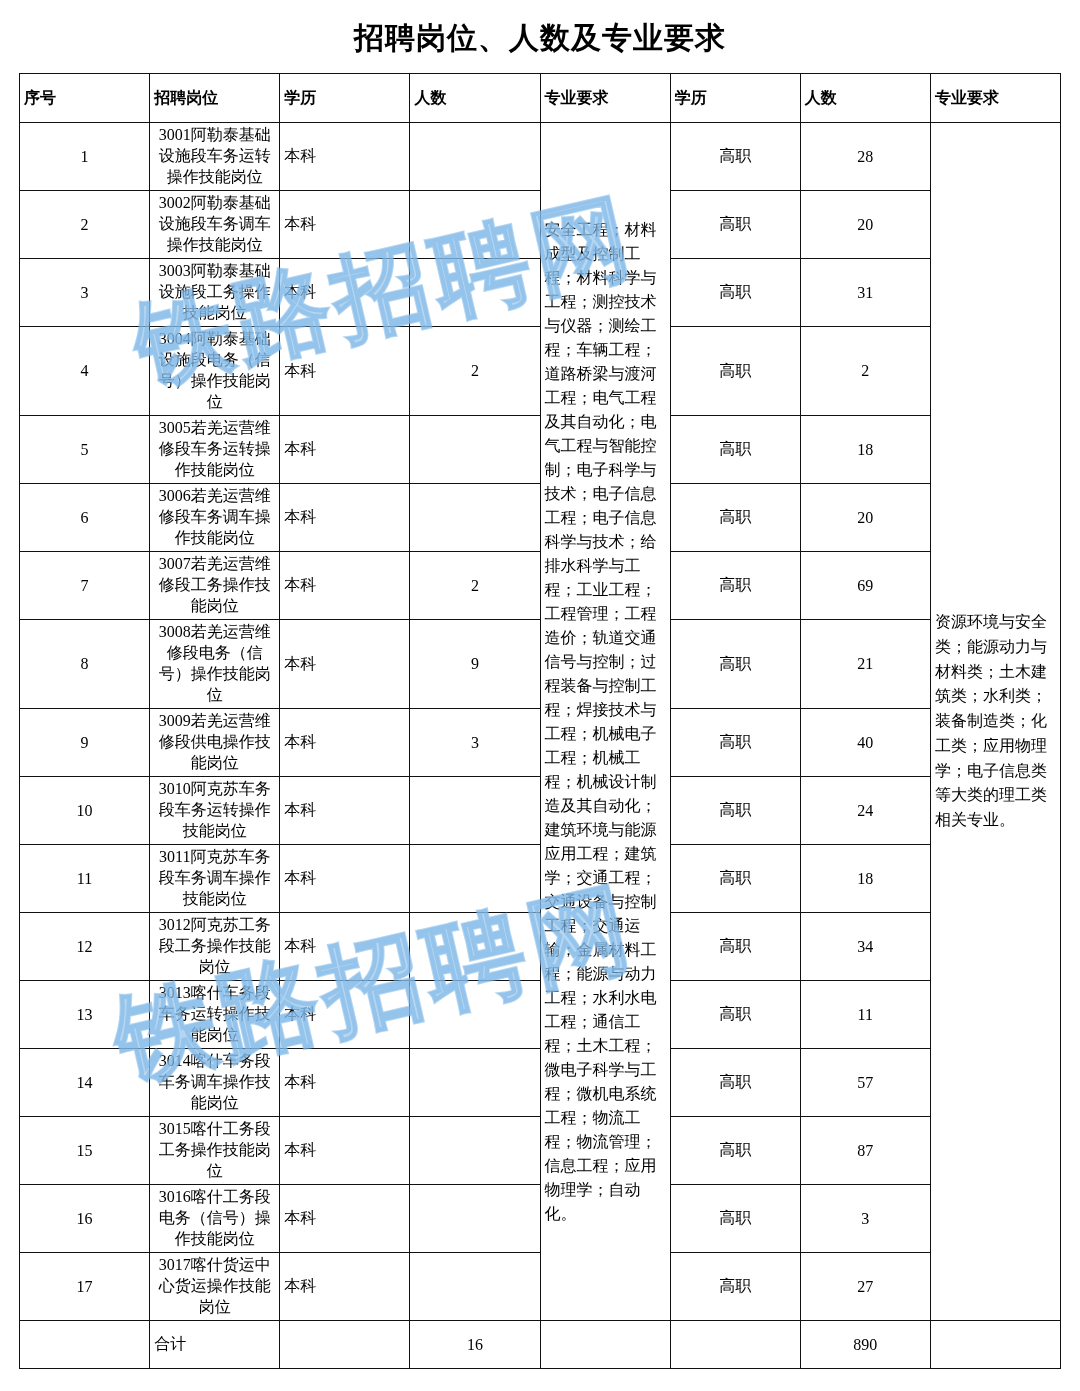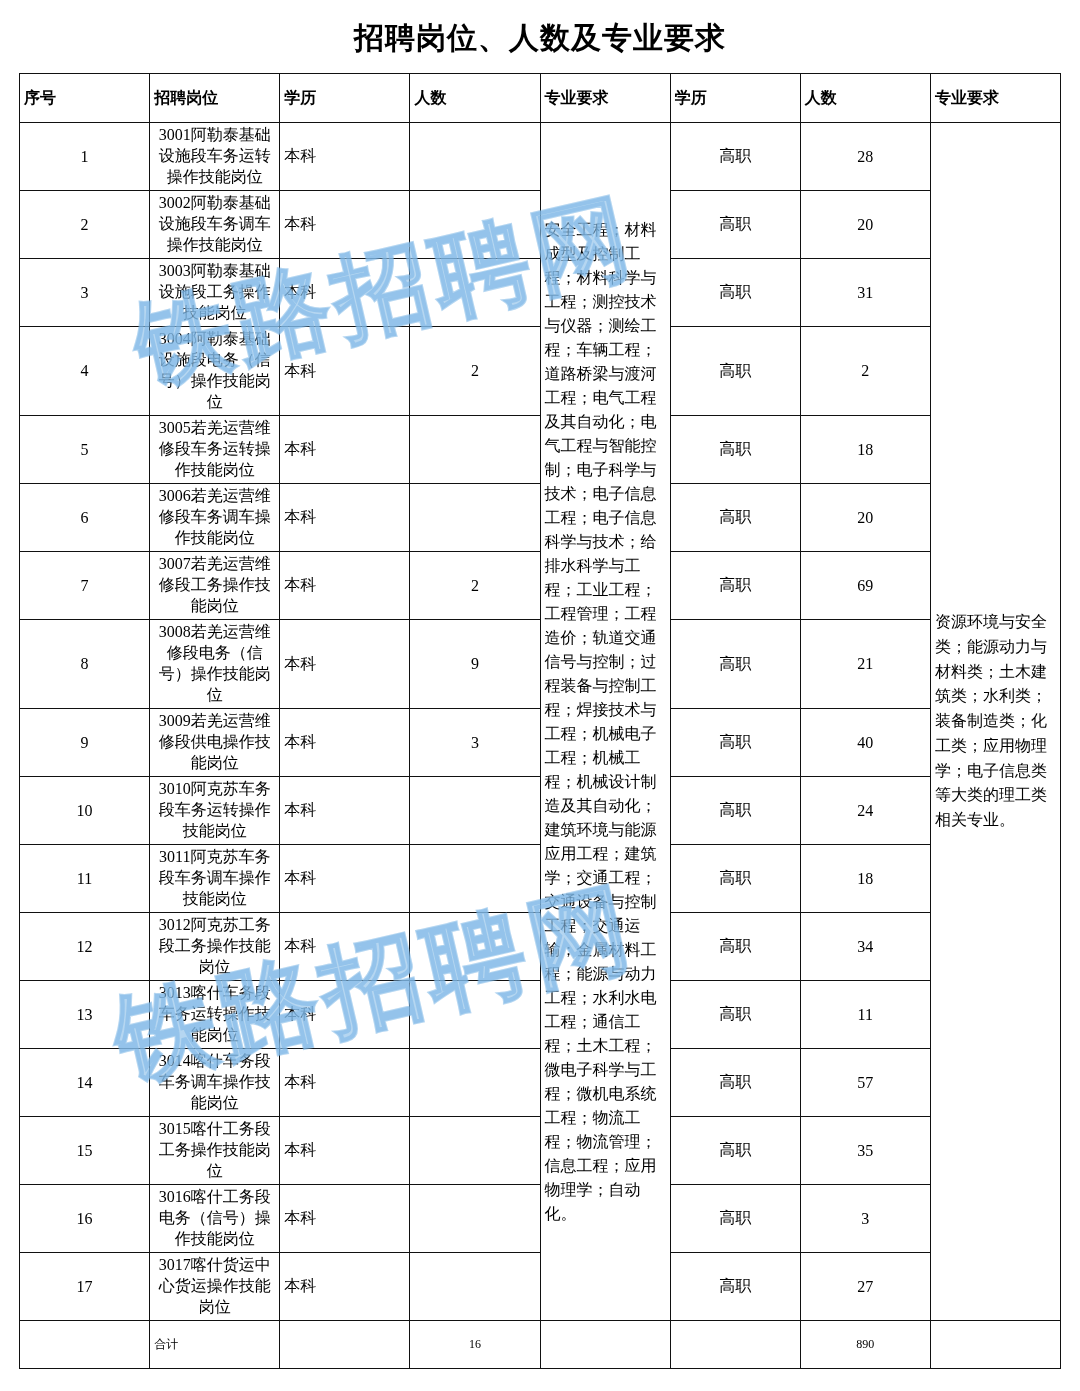--- a/index.html
+++ b/index.html
@@ -99,21 +99,21 @@
     font-size: 16px;
     padding: 6px 6px;
   }
   tbody tr {
     height: 64px;
   }
   tr.total-row {
     height: 48px;
   }
   tr.total-row td {
-    font-size: 12px;
+    font-size: 16px;
   }
   td.total-label {
     text-align: left;
     padding-left: 20px;
   }
   .watermark {
     position: absolute;
     left: 0;
     top: 0;
     width: 1080px;
@@ -277,21 +277,21 @@
         <td class="c-num"></td>
         <td class="c-edu2">高职</td>
         <td class="c-num2">57</td>
       </tr>
       <tr>
         <td class="c-seq">15</td>
         <td class="c-post">3015喀什工务段工务操作技能岗位</td>
         <td class="c-edu">本科</td>
         <td class="c-num"></td>
         <td class="c-edu2">高职</td>
-        <td class="c-num2">35</td>
+        <td class="c-num2">87</td>
       </tr>
       <tr>
         <td class="c-seq">16</td>
         <td class="c-post">3016喀什工务段电务（信号）操作技能岗位</td>
         <td class="c-edu">本科</td>
         <td class="c-num"></td>
         <td class="c-edu2">高职</td>
         <td class="c-num2">3</td>
       </tr>
       <tr>

